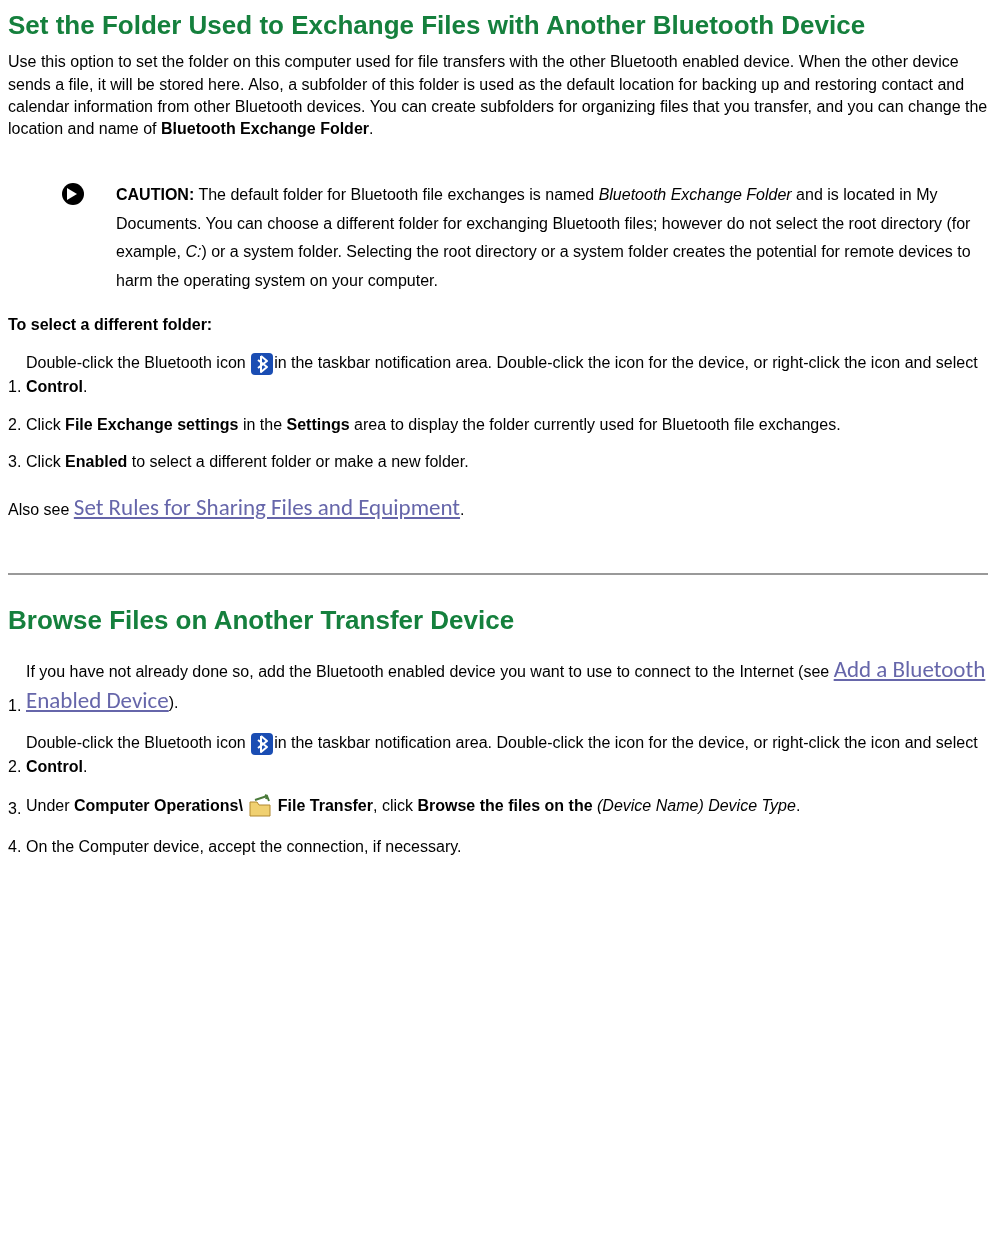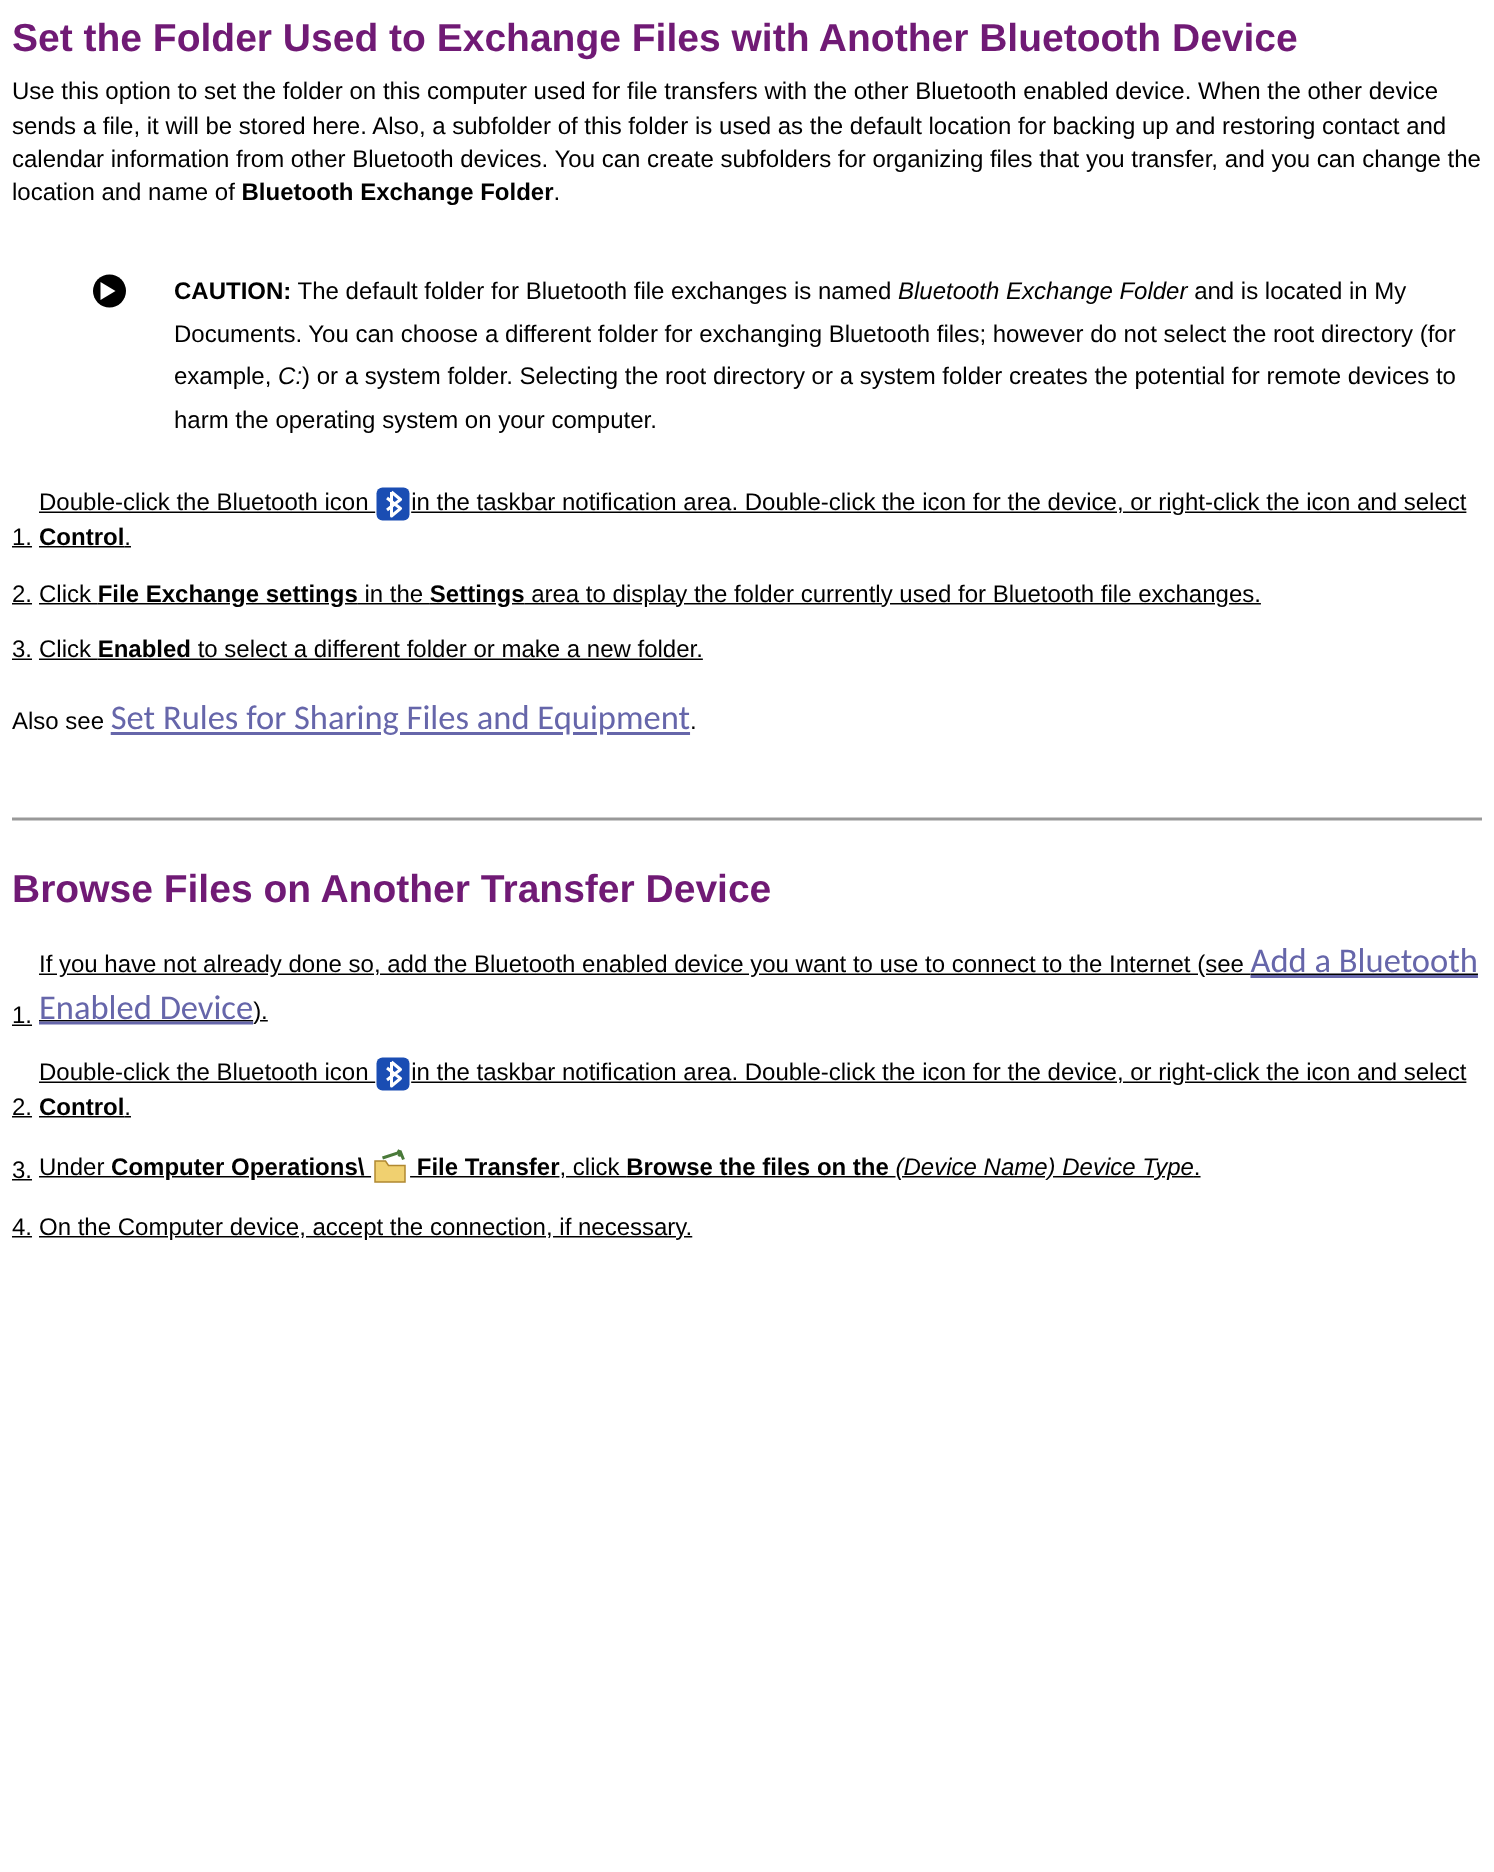--- a/index.html
+++ b/index.html
@@ -7,21 +7,21 @@
     padding: 0;
     background: #ffffff;
     font-family: Verdana, Geneva, sans-serif;
     color: #000000;
     width: 996px;
   }
   .page {
     padding: 0 8px 40px 8px;
   }
   h1 {
-    color: #701a75;
+    color: #15803d;
     font-size: 26px;
     font-weight: bold;
     margin: 10px 0 10px 0;
     line-height: 1.2;
   }
   p.body, span.body {
     font-size: 16px;
     line-height: 1.4;
     margin: 8px 0 12px 0;
   }
@@ -64,21 +64,20 @@
   table.steps {
     border-collapse: collapse;
     margin: 10px 0 10px 0;
     width: 100%;
   }
   table.steps td {
     font-size: 16px;
     line-height: 1.35;
     vertical-align: bottom;
     padding: 8px 0;
-    text-decoration: underline;
   }
   table.steps td.num {
     width: 18px;
     white-space: nowrap;
   }
   .bt-icon {
     display: inline-block;
     width: 24px;
     height: 24px;
     vertical-align: middle;
@@ -123,20 +122,21 @@
       <td class="iconcell">
         <span class="caution-icon"></span>
       </td>
       <td>
         <span class="bold">CAUTION:</span><span> The default folder for Bluetooth file exchanges is named </span><span class="italic">Bluetooth Exchange Folder</span><span> and is located in My Documents. You can choose a different folder for exchanging Bluetooth files; however do not select the root directory (for example, </span><span class="italic">C:</span><span>) or a system folder. Selecting the root directory or a system folder creates the potential for remote devices to harm the operating system on your computer.</span>
       </td>
     </tr>
   </tbody>
     </table>
 
+  <p class="subhead">To select a different folder:</p>
 
   <table class="steps">
     <tbody>
         <tr>
       <td class="num">1.</td>
       <td>
         <span>Double-click the Bluetooth icon </span><span class="bt-icon">
           <svg viewBox="0 0 24 24" width="24" height="24">
             <rect x="1" y="1" width="22" height="22" rx="4" fill="#1a4db3"></rect>
             <path d="M11 4 L11 20 L17 15 L8 8 M11 4 L17 9 L8 16" stroke="#ffffff" stroke-width="2" fill="none" stroke-linejoin="round"></path>

